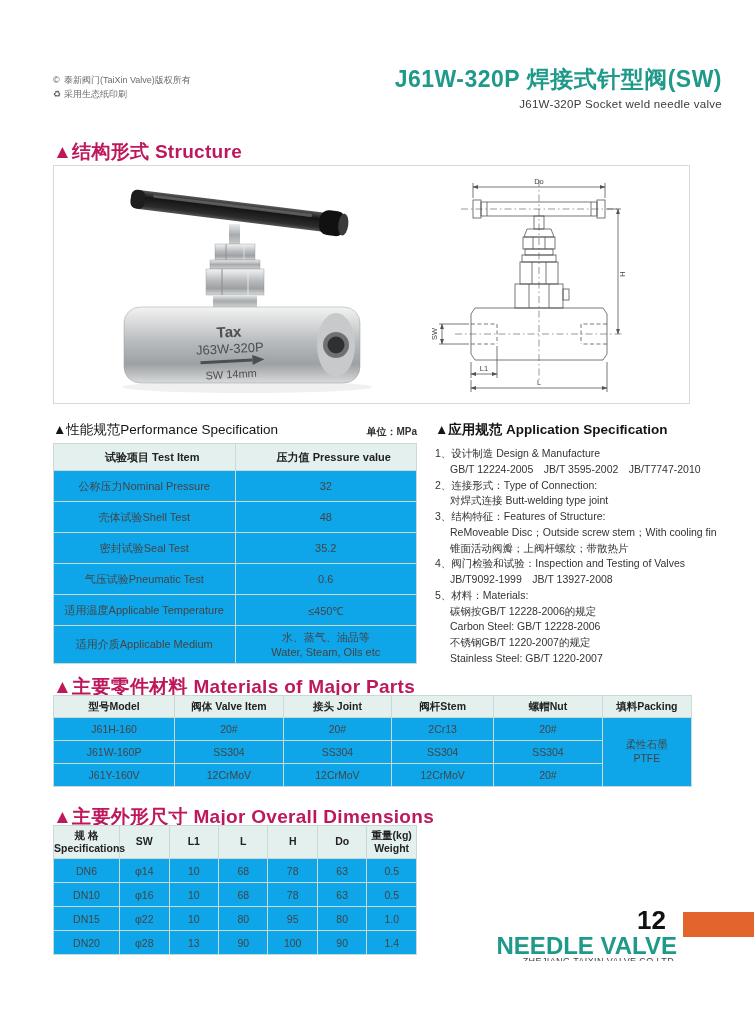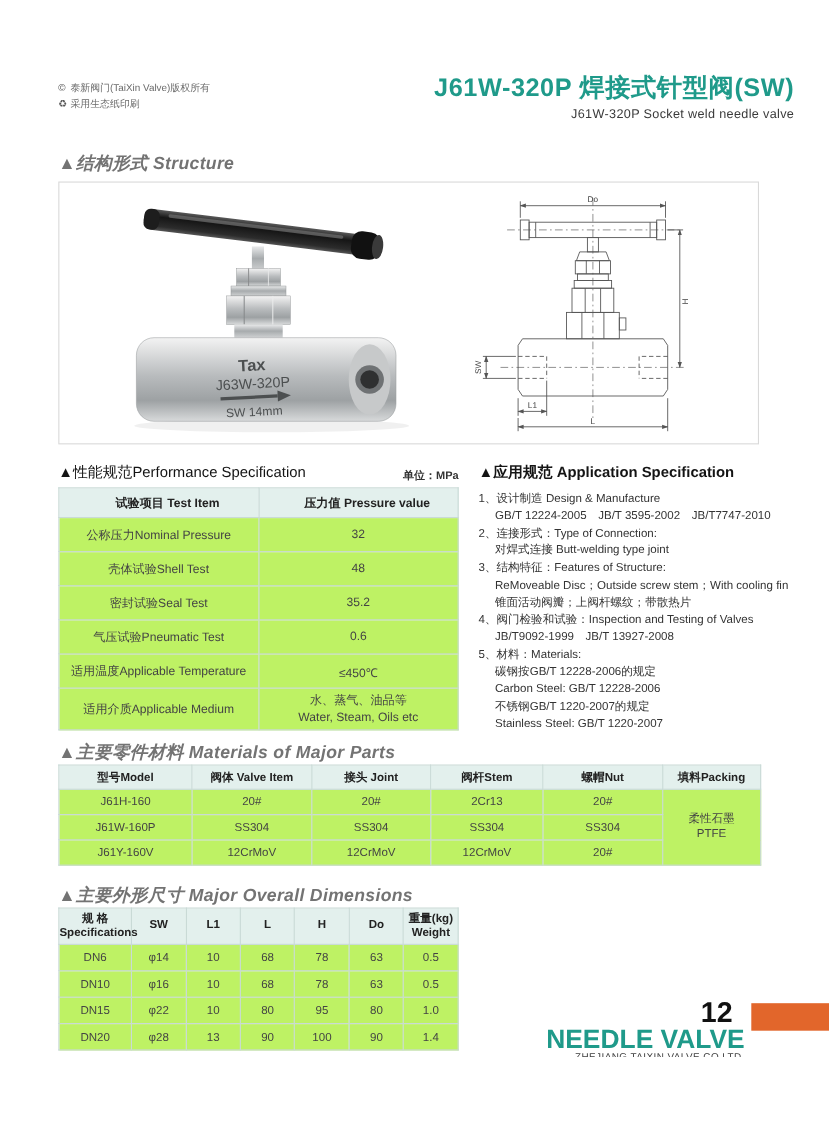--- a/index.html
+++ b/index.html
@@ -9,30 +9,30 @@
 
   
   .copyright { position:absolute; left:53px; top:74px; font-size:9px; color:#6b6b6b; line-height:1.55; }
   .copyright .ic { display:inline-block; width:11px; font-size:9px; color:#555; }
 
   
   .header-title { position:absolute; right:32px; top:64px; text-align:right; }
   .header-title .t1 { font-size:23px; font-weight:bold; color:#1f9a8a; letter-spacing:0.5px; }
   .header-title .t2 { font-size:11.5px; color:#3a3a3a; margin-top:3px; letter-spacing:0.3px; }
 
-  .sec-heading { position:absolute; font-size:16px; font-weight:bold; color:#737373; letter-spacing:0.3px;font-style:italic; }
+  .sec-heading { position:absolute; font-size:19px; font-weight:bold; color:#be185d; letter-spacing:0.3px; }
 
   
   .structure-box { position:absolute; left:53px; top:165px; width:637px; height:239px; border:1px solid #d9d9d9; background:#fff; }
 
   
   table { border-collapse:collapse; table-layout:fixed; }
   th, td { border:1px solid #c9dad6; text-align:center; vertical-align:middle; }
   th { background:#e3f0ed; font-weight:bold; color:#222; }
-  td { color:#444; background:#bef264; }
+  td { color:#444; background:#0ea5e9; }
 
   .perf-head-row { position:absolute; left:53px; top:421px; width:364px; display:flex; justify-content:space-between; align-items:flex-end; }
   .perf-unit { font-size:10px; color:#333; font-weight:bold; }
   .perf-table { position:absolute; left:53px; top:443px; width:364px; font-size:11px; }
   .perf-table th { height:27px; font-size:11px;padding-left:16px; }
   .perf-table td { height:31px; }
   .perf-table tr.tall td { height:38px; }
   .cell-2l { line-height:1.3; }
 
   

